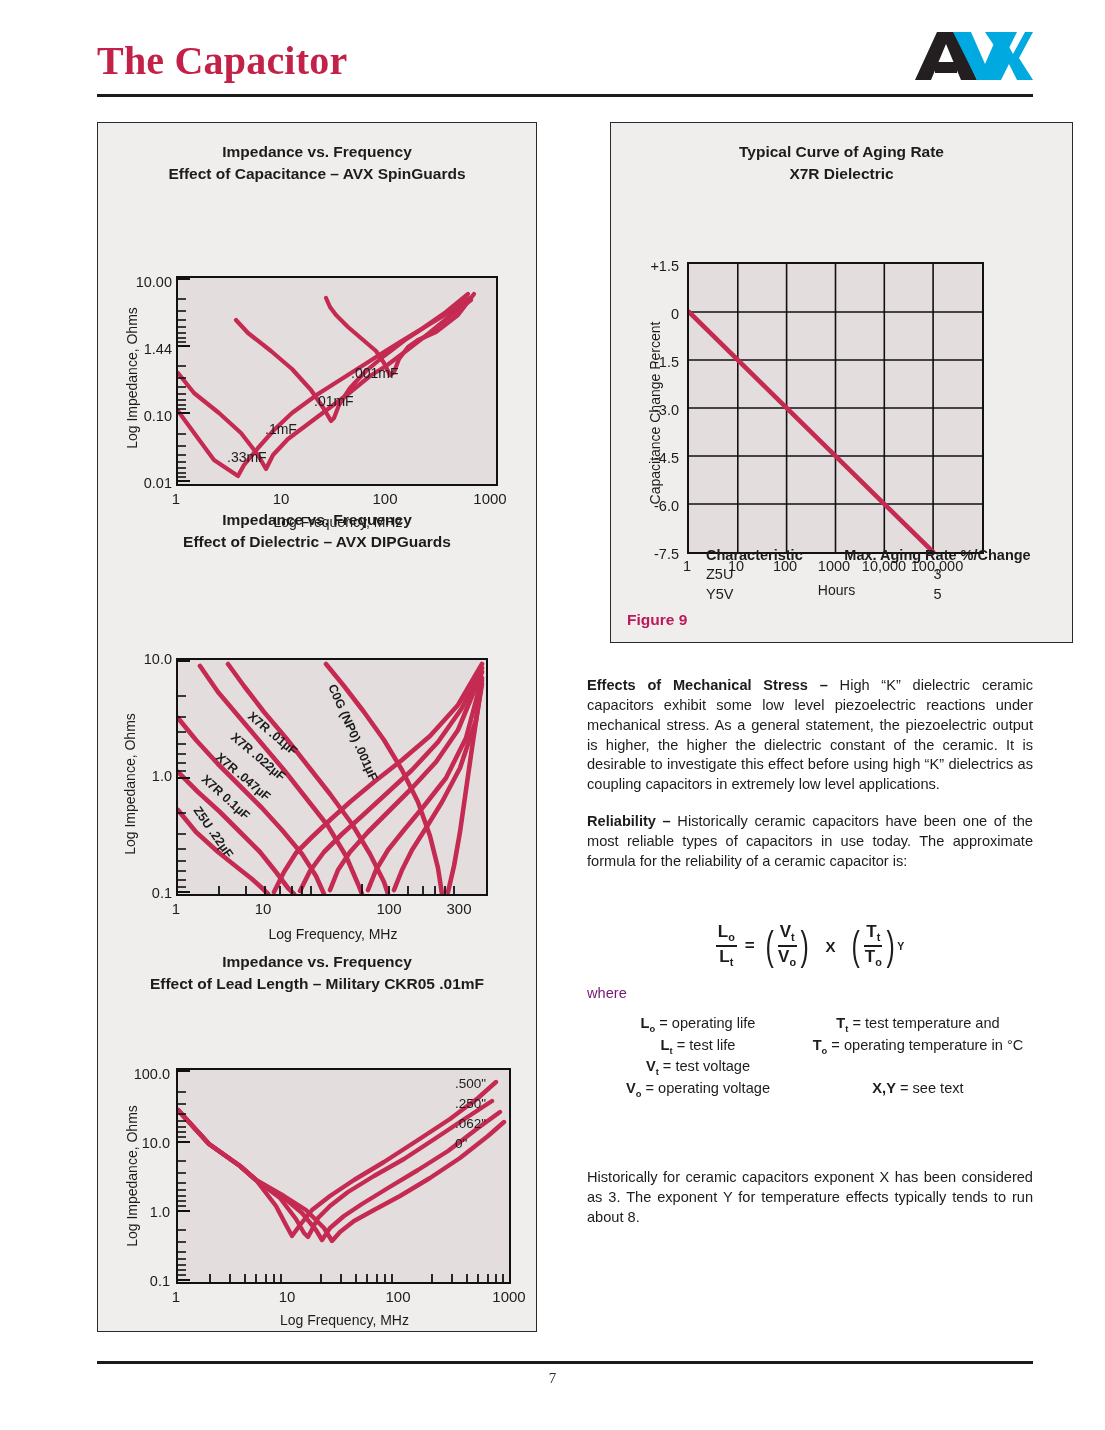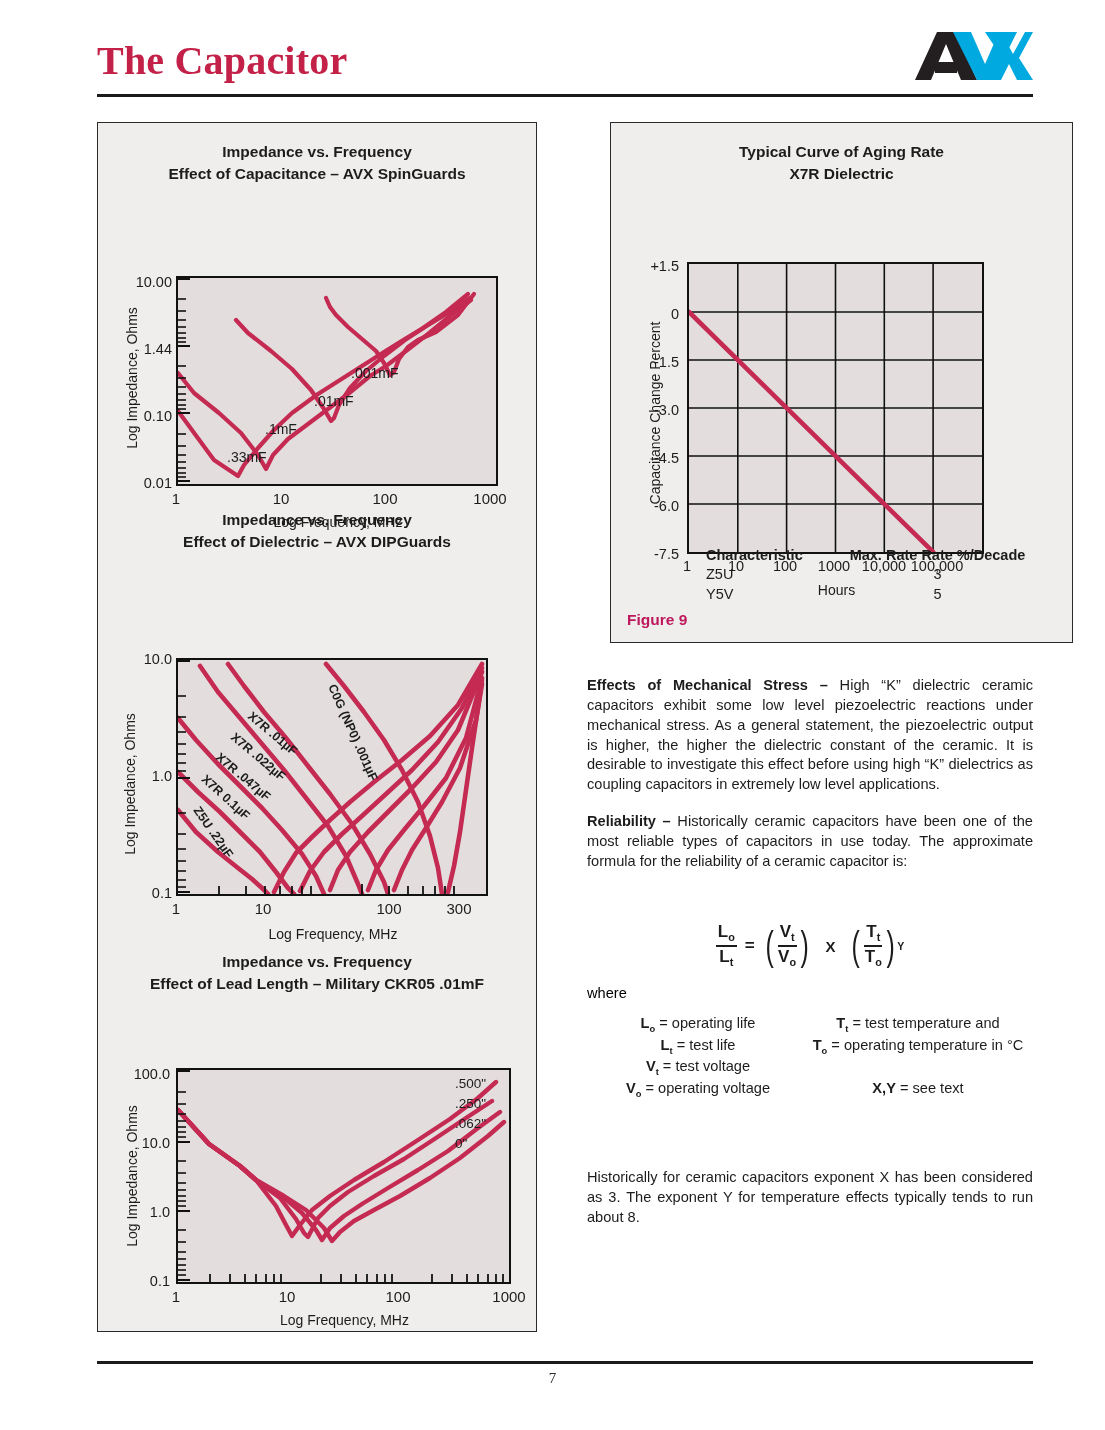--- a/index.html
+++ b/index.html
@@ -132,21 +132,21 @@
   .paren{
     display:inline-flex;align-items:center;
     font-size:40px;font-weight:normal;line-height:.8;
     transform:scaleX(.62);
   }
   sub{font-size:.64em;}
   sup{font-size:.62em;}
   .eq{margin:0 8px;}
   .opx{margin:0 14px;font-size:15px;}
 
-  #where{position:absolute;left:587px;top:985px;font-size:14.6px;color:#000000;}
+  #where{position:absolute;left:587px;top:985px;font-size:14.6px;color:#701a75;}
   #defs{position:absolute;left:600px;top:1014px;width:440px;font-size:14.6px;color:#1c1c1c;line-height:1.35;text-align:center;}
   #defs .drow{display:flex;}
   #defs .dl{width:196px;}
   #defs .dr{width:244px;}
   #defs b{font-weight:bold;}
 
   #tail-para{position:absolute;left:587px;top:1168px;width:446px;}
 
   
   #footer-rule{position:absolute;left:97px;top:1361px;width:936px;height:3px;background:#1b1b1b;}
@@ -489,21 +489,21 @@
         <div class="tick-x" style="left:243px;top:358px;width:60px;font-size:14.5px;">10,000</div>
         <div class="tick-x" style="left:292px;top:358px;width:68px;font-size:14.5px;">100,000</div>
 
         <div class="xlab" style="left:77px;top:382px;width:297px;">Hours</div>
       </div>
     </div>
 
     <div id="aging-table" style="position:absolute;left:29px;top:423px;width:420px;">
       <div class="row head">
         <div class="c1">Characteristic</div>
-        <div class="c2">Max. Rate Rate %/Decade</div>
+        <div class="c2">Max. Aging Rate %/Change</div>
       </div>
       <div class="row">
         <div class="c1">Z5U</div>
         <div class="c2">3</div>
       </div>
       <div class="row">
         <div class="c1">Y5V</div>
         <div class="c2">5</div>
       </div>
     </div>

